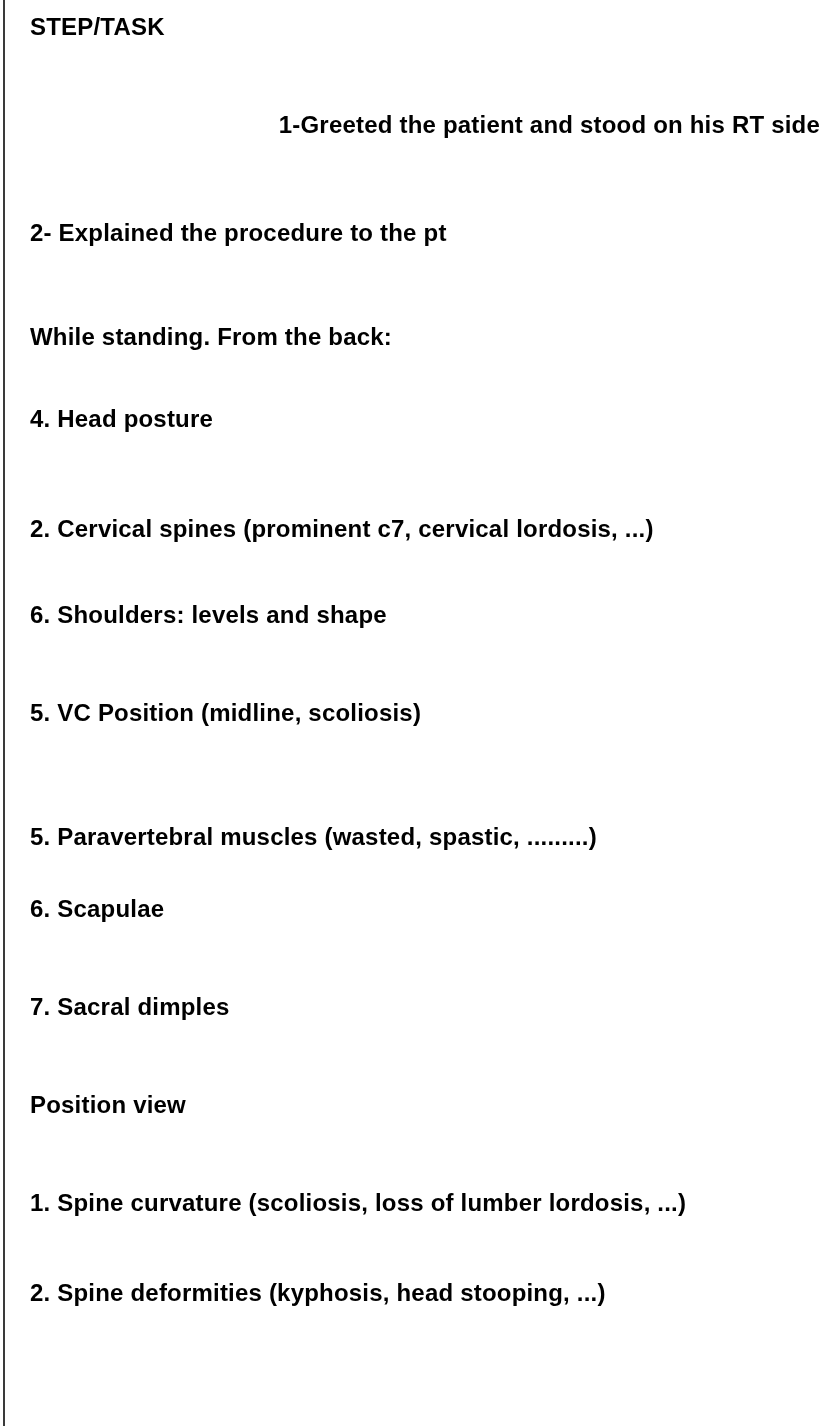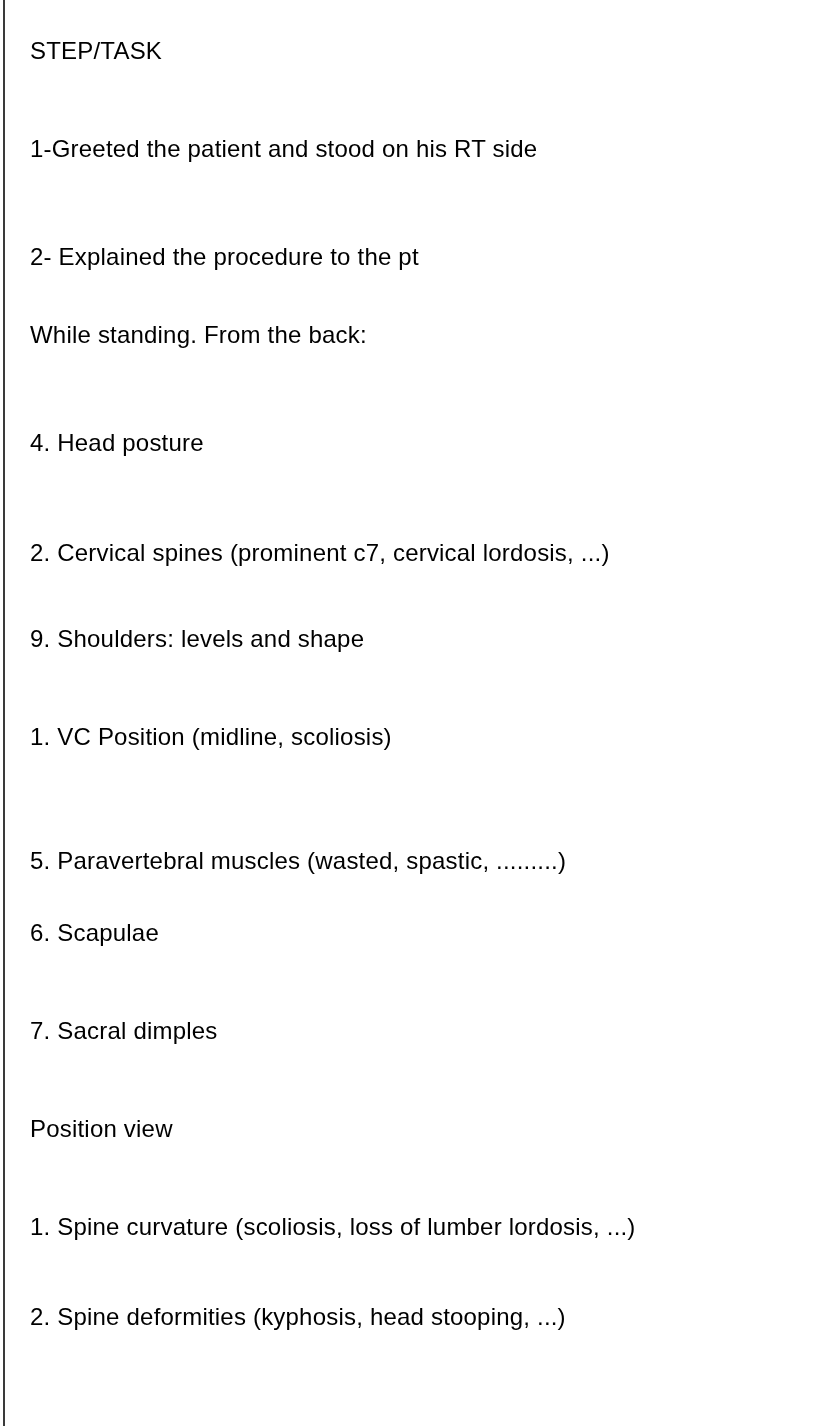--- a/index.html
+++ b/index.html
@@ -21,42 +21,41 @@
     top: 0;
     width: 2px;
     height: 1426px;
     background: #3a3a3a;
   }
   .task-line {
     position: absolute;
     left: 30px;
     right: 10px;
     font-size: 24px;
-    font-weight: normal;
+    font-weight: bold;
     color: #000000;
     line-height: 34px;
     white-space: nowrap;
     letter-spacing: 0.2px;
-    margin-top: 24px;
   }
 </style>
 </head>
 <body>
 
 <div class="page">
   <div class="cell-left-border"></div>
   <div id="lines-container">
       <div class="task-line" style="top: 10px;">STEP/TASK</div>
-      <div class="task-line" style="top: 108px;">1-Greeted the patient and stood on his RT side</div>
+      <div class="task-line" style="top: 108px; text-align: right;">1-Greeted the patient and stood on his RT side</div>
       <div class="task-line" style="top: 216px;">2- Explained the procedure to the pt</div>
-      <div class="task-line" style="top: 294px;">While standing. From the back:</div>
+      <div class="task-line" style="top: 320px;">While standing. From the back:</div>
       <div class="task-line" style="top: 402px;">4. Head posture</div>
       <div class="task-line" style="top: 512px;">2. Cervical spines (prominent c7, cervical lordosis, ...)</div>
-      <div class="task-line" style="top: 598px;">9. Shoulders: levels and shape</div>
-      <div class="task-line" style="top: 696px;">1. VC Position (midline, scoliosis)</div>
+      <div class="task-line" style="top: 598px;">6. Shoulders: levels and shape</div>
+      <div class="task-line" style="top: 696px;">5. VC Position (midline, scoliosis)</div>
       <div class="task-line" style="top: 820px;">5. Paravertebral muscles (wasted, spastic, .........)</div>
       <div class="task-line" style="top: 892px;">6. Scapulae</div>
       <div class="task-line" style="top: 990px;">7. Sacral dimples</div>
       <div class="task-line" style="top: 1088px;">Position view</div>
       <div class="task-line" style="top: 1186px;">1. Spine curvature (scoliosis, loss of lumber lordosis, ...)</div>
       <div class="task-line" style="top: 1276px;">2. Spine deformities (kyphosis, head stooping, ...)</div>
     </div>
 </div>
 
 </body></html>

